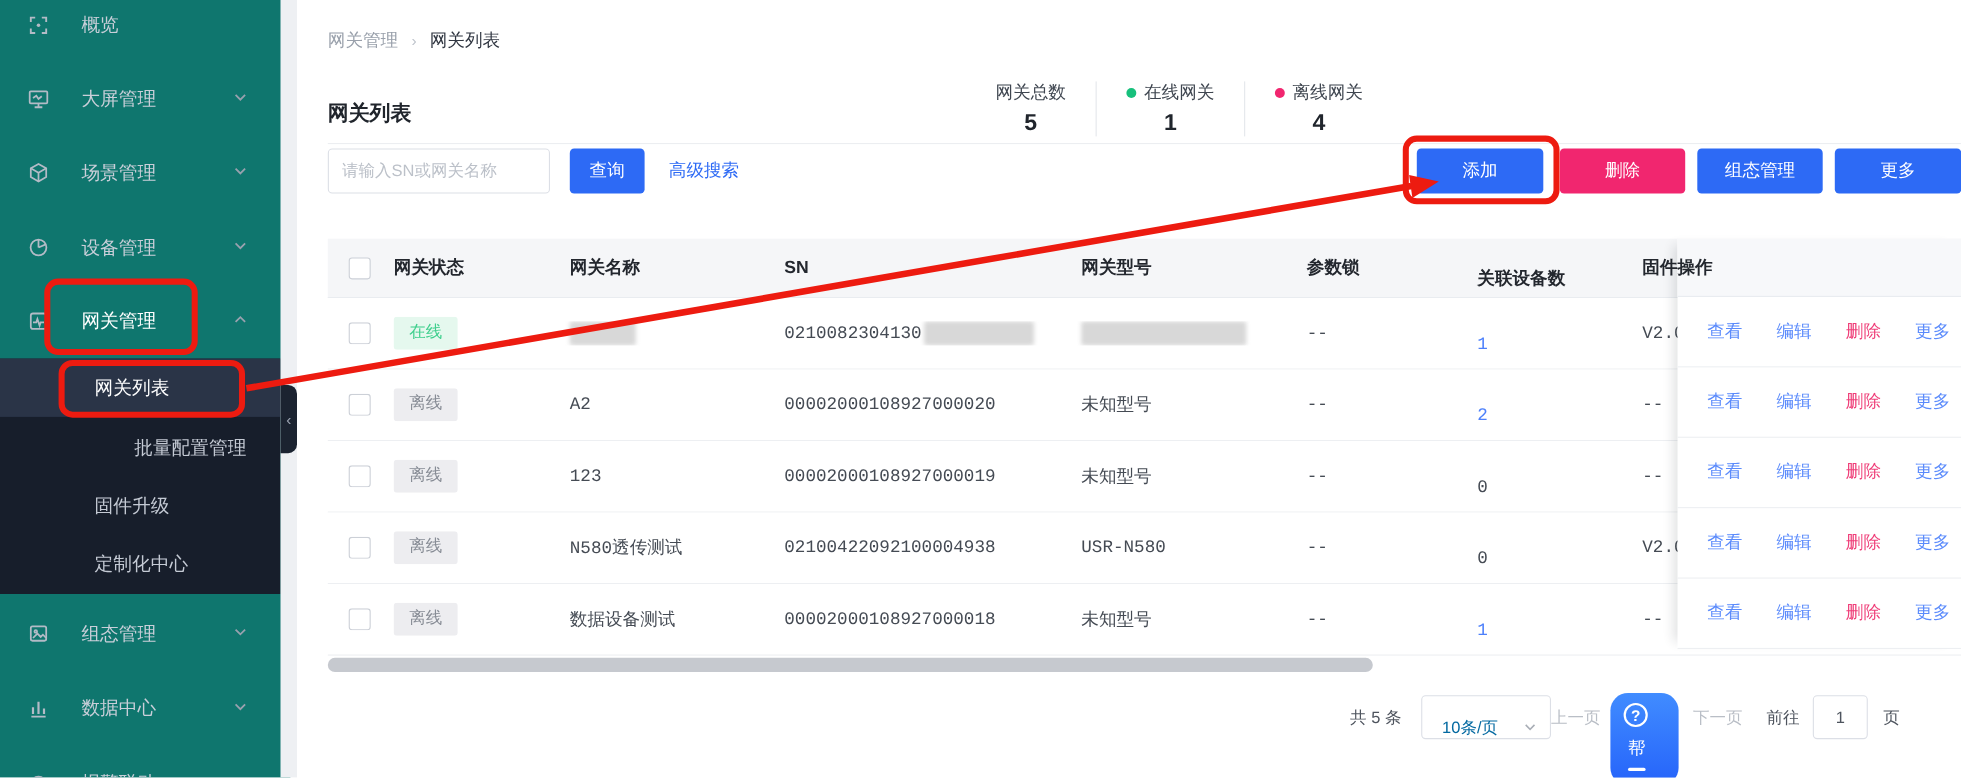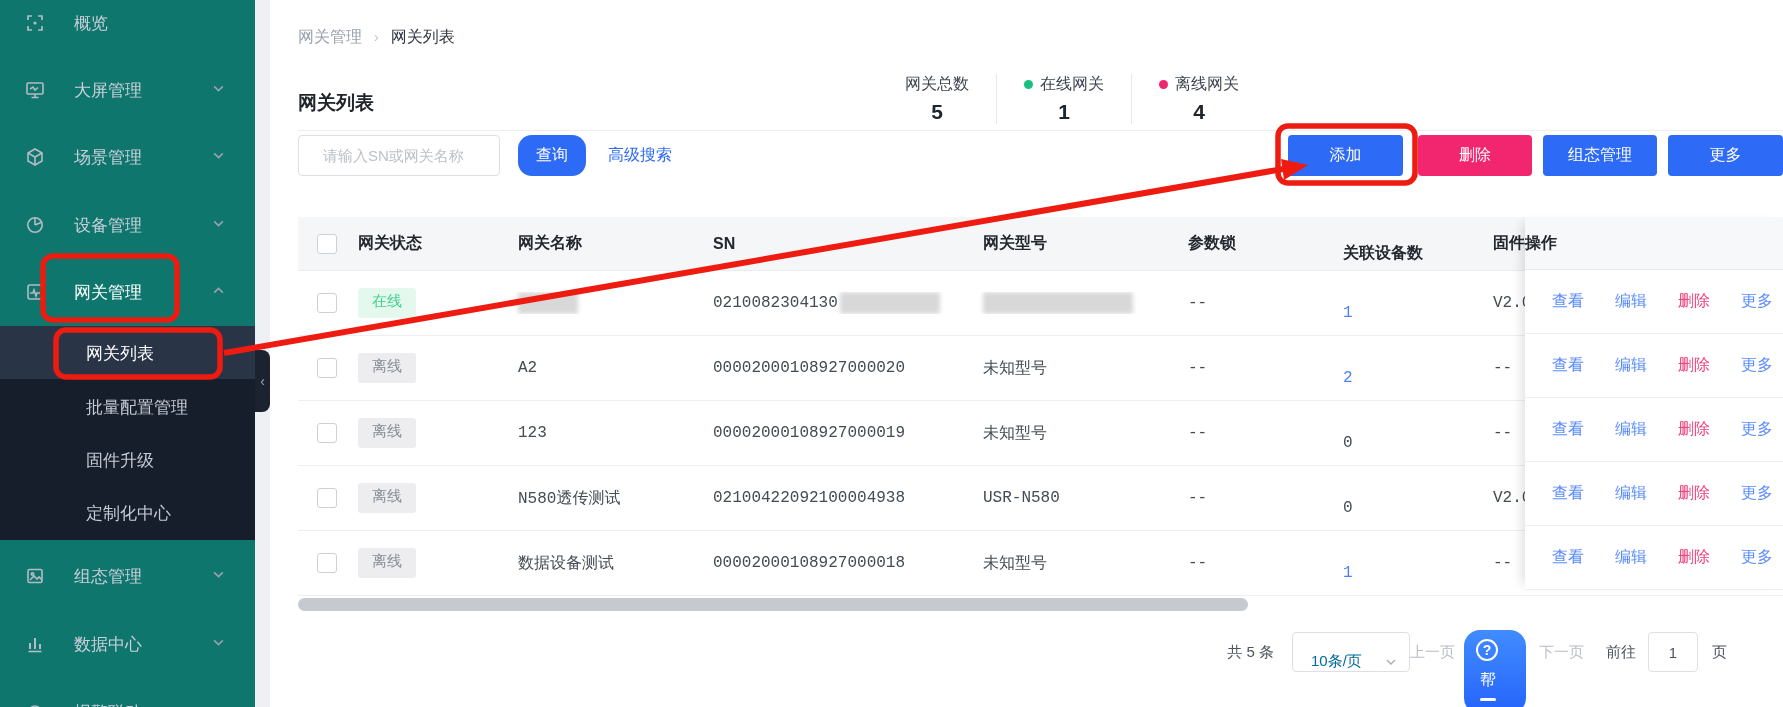--- a/index.html
+++ b/index.html
@@ -31,27 +31,27 @@
   .stats{position:absolute;left:608px;top:74px;display:flex;align-items:stretch;}
   .stat{padding:0 27px;text-align:center;}
   .stat + .stat{border-left:1px solid #e4e7eb;}
   .stat .s-label{font-size:16px;color:#3f4650;display:flex;align-items:center;white-space:nowrap;}
   .stat .s-dot{width:9px;height:9px;border-radius:50%;margin-right:7px;display:inline-block;}
   .stat .s-value{font-size:21px;font-weight:bold;color:#20252c;margin-top:5px;}
 
   .section-divider{position:absolute;left:28px;right:0;top:130px;border-top:1px solid #eceef1;}
 
   .search-input{position:absolute;left:28px;top:135px;width:202px;height:41px;border:1px solid #dcdfe6;border-radius:4px;
-      box-sizing:border-box;padding:0 24px;font-size:15px;color:#333;outline:none;font-family:inherit;}
+      box-sizing:border-box;padding:0 12px;font-size:15px;color:#333;outline:none;font-family:inherit;}
   .search-input::placeholder{color:#bcc1c9;}
   .btn{position:absolute;top:135px;height:41px;border:none;border-radius:4px;color:#fff;font-size:16px;
       font-family:inherit;cursor:pointer;padding:0;}
   .btn-blue{background:#2d6af5;}
   .btn-pink{background:#f1266f;}
-  .btn-query{left:248px;width:68px;border-radius:14px;}
+  .btn-query{left:248px;width:68px;}
   .advanced-link{position:absolute;left:338px;top:145px;font-size:16px;color:#2d6af5;cursor:pointer;}
   .btn-add{left:1018px;width:115px;}
   .btn-delete{left:1148px;width:114px;}
   .btn-transfer{left:1273px;width:114px;}
   .btn-more{left:1398px;width:115px;}
 
   
   .table{position:absolute;left:28px;top:217px;width:1485px;}
   .thead{display:flex;height:53px;align-items:center;background:#f5f6f8;border-bottom:1px solid #e9ecf0;}
   .th{font-size:16px;font-weight:bold;color:#23272e;padding-left:10px;box-sizing:border-box;flex:none;white-space:nowrap;}
@@ -179,21 +179,21 @@
         <div class="menu-item" style="top: 689px;">
           <span class="mi-icon"><svg width="20" height="20" viewBox="0 0 20 20" fill="none" stroke="currentColor" stroke-width="1.6">
               <circle cx="10" cy="11" r="7"></circle>
             </svg></span>
           <span class="mi-label">报警联动</span>
         </div>
         <div class="submenu">
           <div class="sub-item active" style="top: 0px; height: 53px;">
             <span class="mi-label">网关列表</span>
           </div>
-          <div class="sub-item" style="top: 54px; height: 53px;">
+          <div class="sub-item" style="top: 54px; height: 53px; margin-left: 36px;">
             <span class="mi-label">批量配置管理</span>
           </div>
           <div class="sub-item" style="top: 160px; height: 54px;">
             <span class="mi-label">定制化中心</span>
           </div>
           <div class="sub-item" style="top: 107px; height: 53px;">
             <span class="mi-label">固件升级</span>
           </div>
         </div>
       </div>

